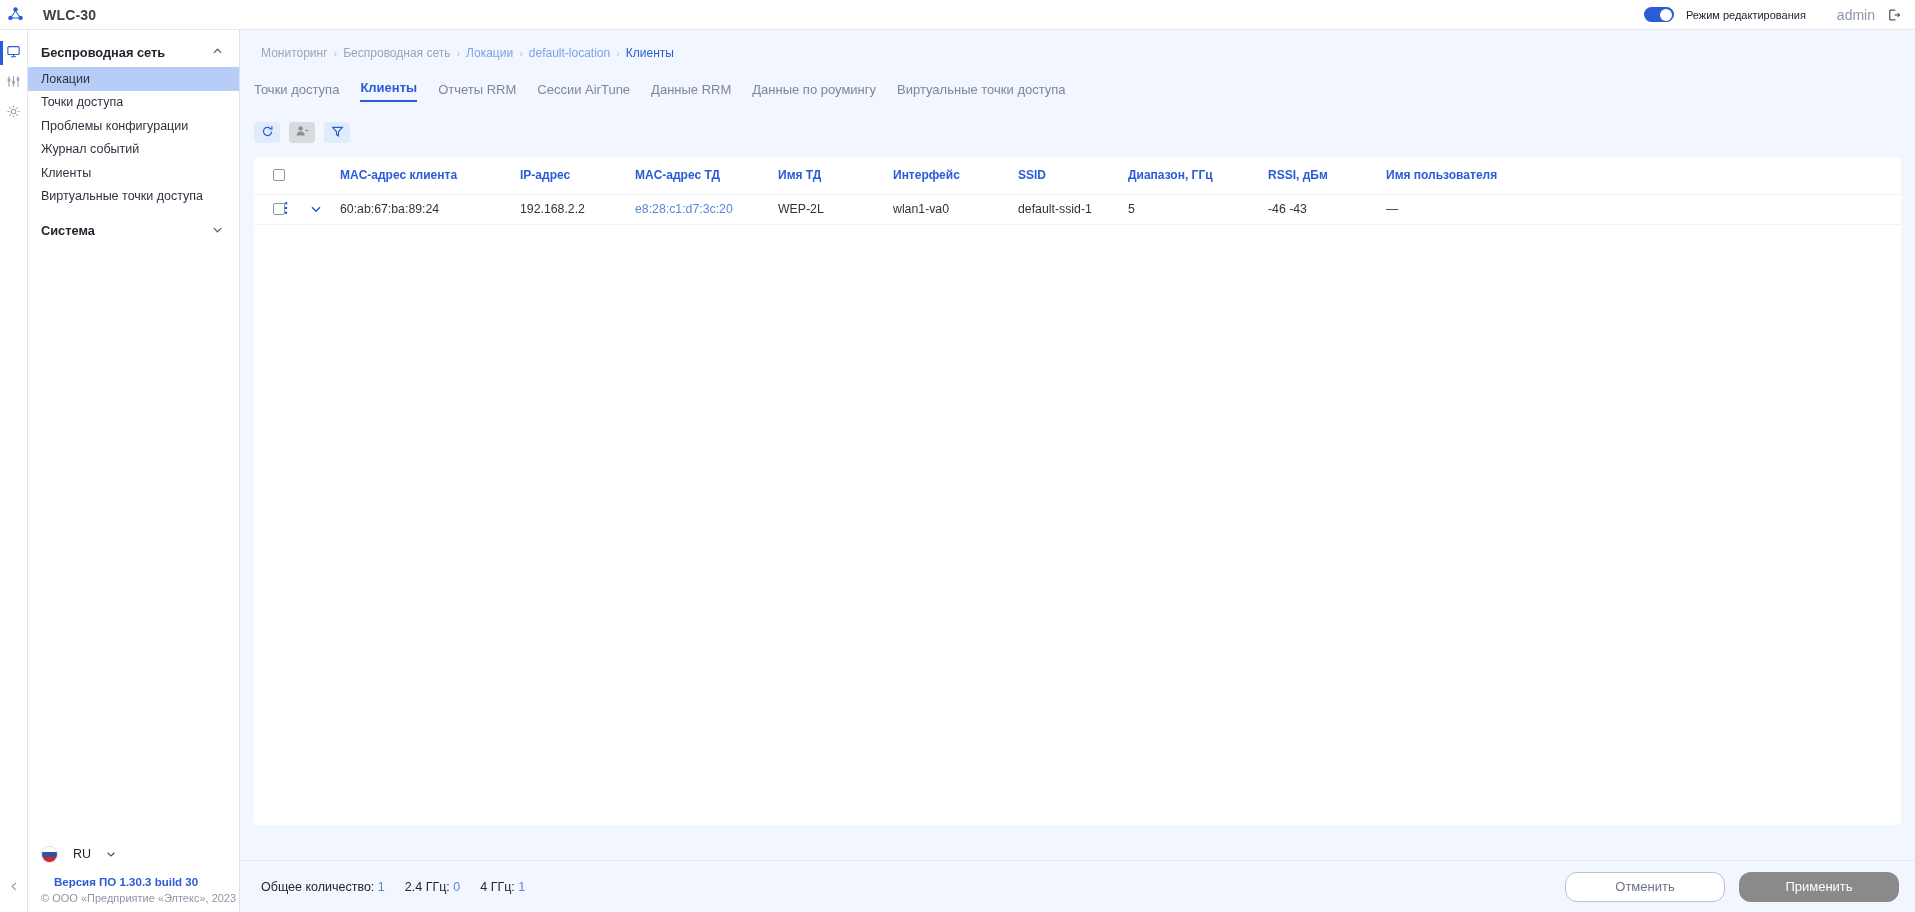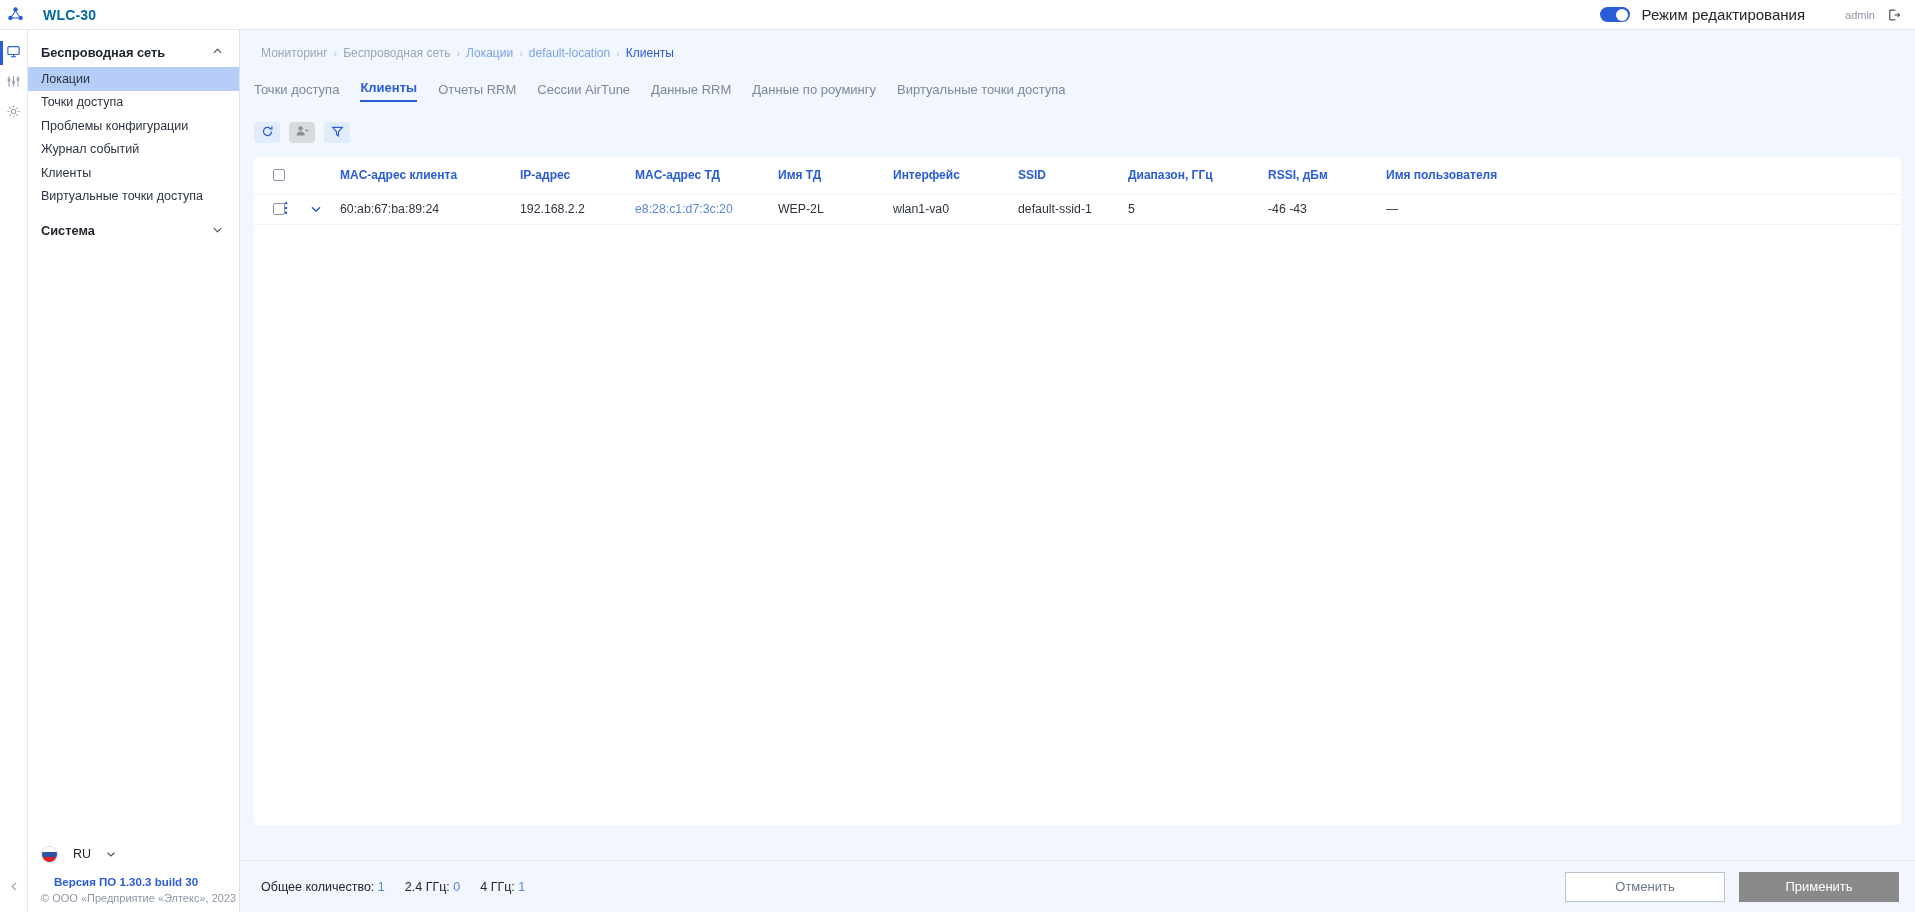--- a/index.html
+++ b/index.html
@@ -11,37 +11,37 @@
   body { position: relative; }
 
   
   .topbar {
     position: absolute; top: 0; left: 0; width: 1915px; height: 30px;
     background: #ffffff; border-bottom: 1px solid #e3e8f0;
     display: flex; align-items: center;
   }
   .brand-logo { width: 30px; display: flex; align-items: center; justify-content: center; }
   .brand-name {
-    color: #0369a1; font-weight: bold; font-size: 14px; letter-spacing: .2px;
+    color: #404040; font-weight: bold; font-size: 14px; letter-spacing: .2px;
     margin-left: 13px;
   }
   .topbar-right {
     margin-left: auto; display: flex; align-items: center; gap: 12px;
     padding-right: 14px;
   }
   .toggle-switch {
     width: 30px; height: 15px; border-radius: 8px; background: #2a5cd7;
     position: relative; cursor: pointer;
   }
   .toggle-switch::after {
     content: ""; position: absolute; top: 1.5px; right: 1.5px;
     width: 12px; height: 12px; border-radius: 50%; background: #fff;
   }
-  .toggle-label { font-size: 15px; color: #20262e; }
-  .admin-name { font-size: 11px; color: #8d96a5; margin-left: 28px; text-align: center; }
+  .toggle-label { font-size: 11px; color: #20262e; }
+  .admin-name { font-size: 14px; color: #8d96a5; margin-left: 19px; text-align: center; }
   .logout-icon { display: flex; align-items: center; cursor: pointer; }
 
   
   .rail {
     position: absolute; top: 30px; left: 0; width: 28px; height: 882px;
     background: #ffffff; border-right: 1px solid #e3e8f0;
     display: flex; flex-direction: column; align-items: center; padding-top: 8px;
   }
   .rail-item {
     width: 28px; height: 30px; display: flex; align-items: center;
@@ -146,21 +146,21 @@
   .footer {
     position: absolute; bottom: 0; left: 0; width: 1675px; height: 52px;
     border-top: 1px solid #e3e8f0; background: #f2f6fe;
     display: flex; align-items: center; padding: 0 16px 0 21px;
   }
   .counts { display: flex; gap: 20px; font-size: 12.5px; color: #20262e; }
   .counts b { font-weight: normal; }
   .counts .num { color: #5b86d8; }
   .footer-actions { margin-left: auto; display: flex; gap: 14px; }
   .btn {
-    height: 30px; min-width: 160px; border-radius: 0; font-size: 13px;
+    height: 30px; min-width: 160px; border-radius: 12px; font-size: 13px;
     display: flex; align-items: center; justify-content: center; cursor: pointer;
   }
   .btn-cancel { background: #fff; border: 1px solid #b9c1cf; color: #6c7687; }
   .btn-apply { background: #8a8a8a; color: #ffffff; }
 </style>
 </head>
 <body>
 
 <div class="topbar">
   <div class="brand-logo">

